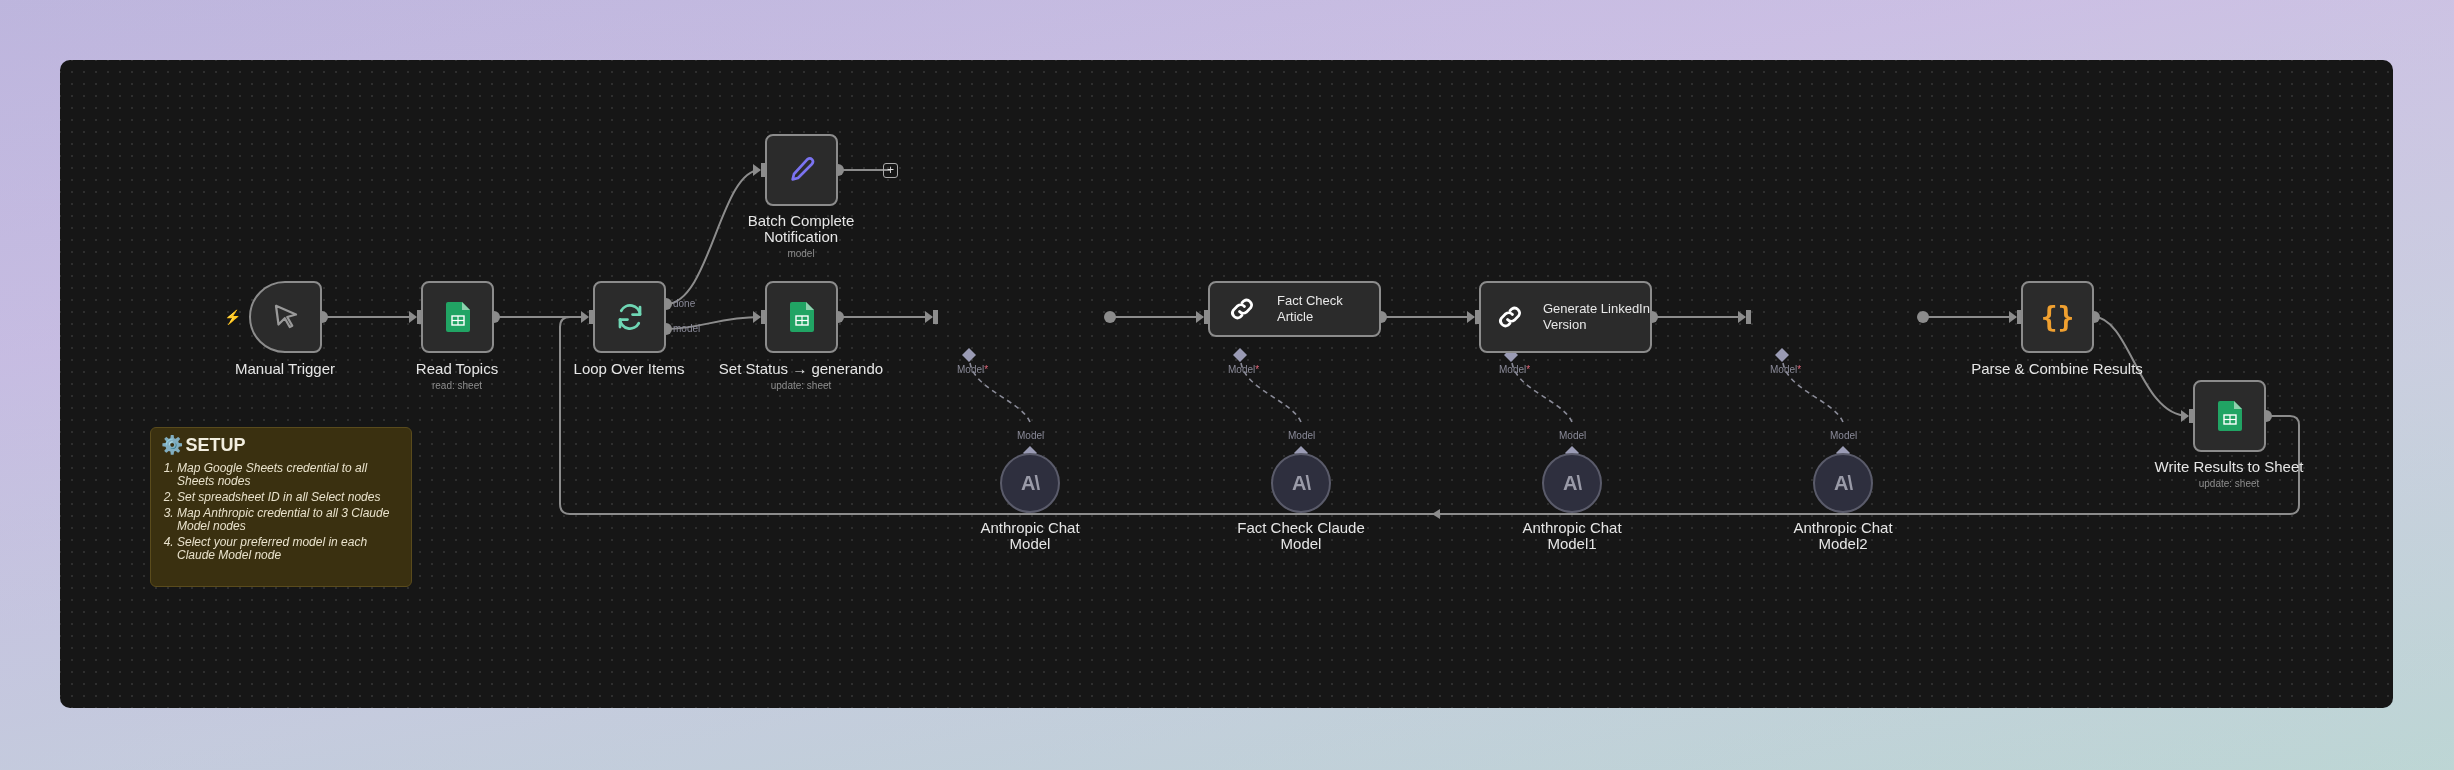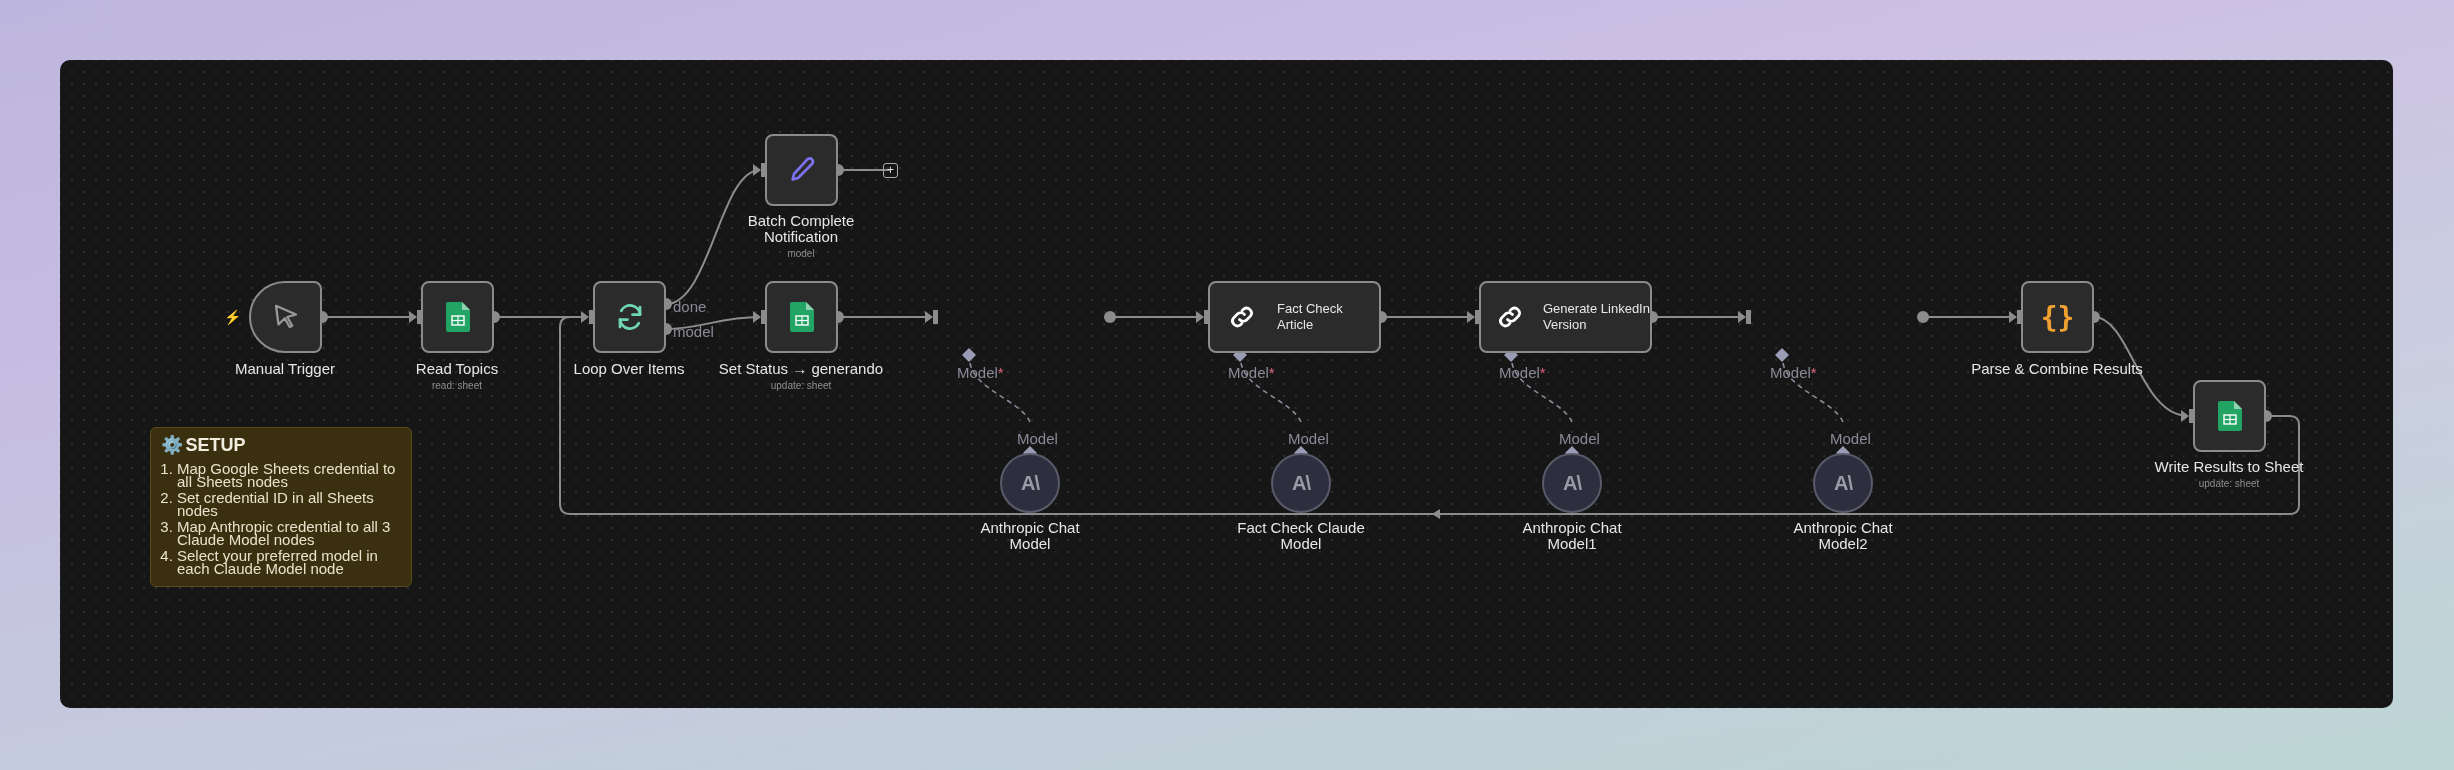--- a/index.html
+++ b/index.html
@@ -33,28 +33,28 @@
     transform:translateX(-50%);white-space:nowrap;
   }
   .sub{
     position:absolute;color:#8e8e8e;font-size:10px;text-align:center;transform:translateX(-50%);white-space:nowrap;
   }
   .model-circle{
     position:absolute;width:60px;height:60px;border-radius:50%;background:#2e2f3e;border:2px solid #5a5b6a;
     box-sizing:border-box;display:flex;align-items:center;justify-content:center;
     color:#9a9ba8;font-weight:bold;font-size:20px;letter-spacing:-1px;
   }
-  .port-label{position:absolute;color:#8a8a98;font-size:15px;white-space:nowrap;}
+  .port-label{position:absolute;color:#8a8a98;font-size:10px;white-space:nowrap;}
   .port-label .req{color:#e0667a;}
   .note{
     position:absolute;left:90px;top:367px;width:262px;height:160px;background:#3a3010;
     border:1px solid #5a4b1c;border-radius:6px;box-sizing:border-box;padding:6px 10px;color:#e9e2cc;
   }
   .note h3{margin:0 0 6px 0;font-size:18px;font-weight:bold;display:flex;align-items:center;color:#f2eedf;}
-  .note ol{margin:0;padding-left:16px;font-size:15px;line-height:13px;}
+  .note ol{margin:0;padding-left:16px;font-size:12px;line-height:13px;font-style:italic;}
   .note li{margin-bottom:3px;}
   .plus{
     position:absolute;width:15px;height:15px;border:1.5px solid #aaa;border-radius:3px;box-sizing:border-box;
     color:#ddd;font-size:12px;line-height:12px;text-align:center;
   }
   .bolt{position:absolute;color:#e0544a;font-size:14px;}
 </style>
 </head>
 <body>
 
@@ -200,21 +200,21 @@
       <rect x="6" y="14" width="12" height="9" fill="none" stroke="#fff" stroke-width="1.4"></rect>
       <line x1="6" y1="18.5" x2="18" y2="18.5" stroke="#fff" stroke-width="1.2"></line>
       <line x1="12" y1="14" x2="12" y2="23" stroke="#fff" stroke-width="1.2"></line>
     </svg>
   </div>
   <div class="label" style="left:741px;top:301px;">Set Status → generando</div>
   <div class="sub" style="left:741px;top:320px;">update: sheet</div>
 
   <div class="port-label" style="left:897px;top:304px;"><span>Model</span><span class="req">*</span></div>
 
-  <div class="node wide" style="left:1148px;top:221px;width:173px;height:72px;">
+  <div class="node wide" style="left:1148px;top:221px;width:173px;height:56px;">
     <span class="ico">
       <svg width="30" height="30" viewBox="0 0 24 24">
           <path d="M10 14 A4 4 0 0 0 15.5 14.5 L19 11 A4 4 0 0 0 13.5 5.5 L12 7" fill="none" stroke="#fff" stroke-width="2.2" stroke-linecap="round"></path>
           <path d="M14 10 A4 4 0 0 0 8.5 9.5 L5 13 A4 4 0 0 0 10.5 18.5 L12 17" fill="none" stroke="#fff" stroke-width="2.2" stroke-linecap="round"></path>
         </svg>
     </span>
     <span class="title">Fact Check Article</span>
   </div>
   <div class="port-label" style="left:1168px;top:304px;"><span>Model</span><span class="req">*</span></div>
 
@@ -284,18 +284,18 @@
       <div>Model2</div>
     </div>
 
   <div class="note">
     <h3>
       <span style="margin-right:2px;">⚙️</span>
       <span>SETUP</span>
     </h3>
     <ol>
       <li>Map Google Sheets credential to all Sheets nodes</li>
-      <li>Set credential ID in all Sheets nodes</li>
+      <li>Set spreadsheet ID in all Select nodes</li>
       <li>Map Anthropic credential to all 3 Claude Model nodes</li>
       <li>Select your preferred model in each Claude Model node</li>
     </ol>
   </div>
 </div>
 
 </body></html>

